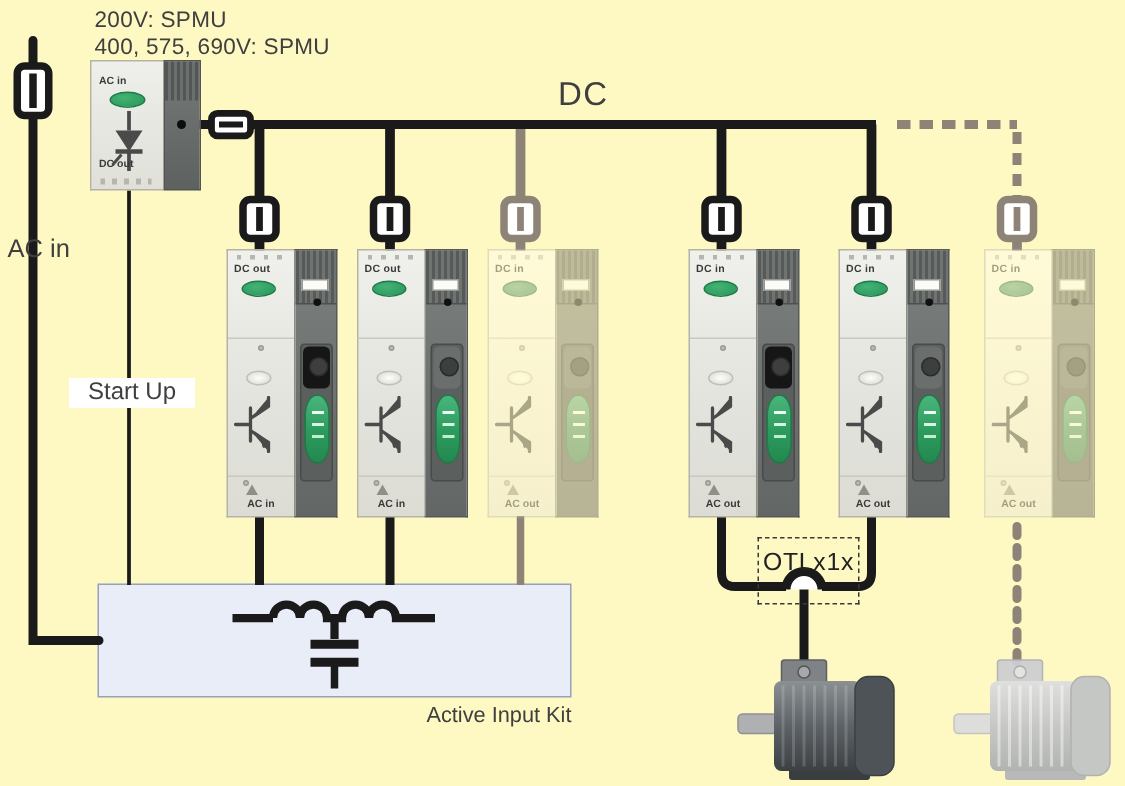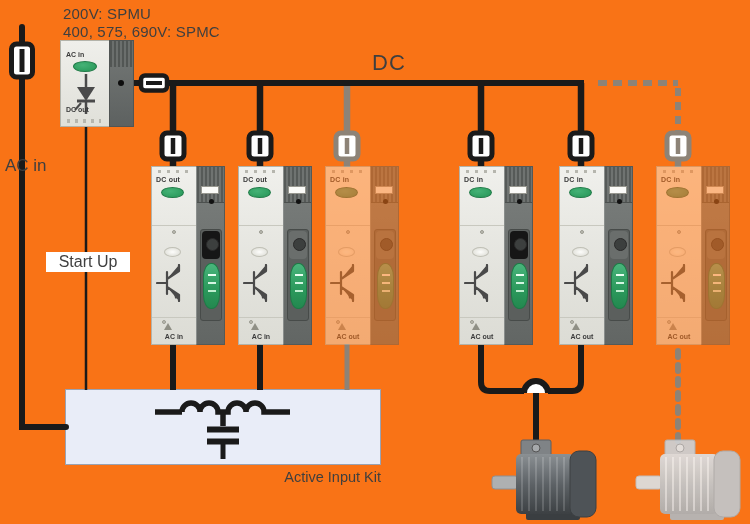--- a/index.html
+++ b/index.html
@@ -2,21 +2,21 @@
 <html style="--wire-black: #1a1a1a; --wire-tan: #8d8377; --brand-green: #2f9e60; --kit-box-fill: #e9edf8; --kit-box-border: #9aa2b2; --text-color: #3f3f3f;"><head>
 <meta charset="utf-8">
 <style>
   :root{
     --wire-black:#1a1a1a; --wire-tan:#8d8377; --brand-green:#2f9e60;
     --kit-box-fill:#e9edf8; --kit-box-border:#9aa2b2; --text-color:#3f3f3f;
     --module-light:#e8e8e2; --module-dark:#6e7270;
   }
   *{margin:0;padding:0;box-sizing:border-box}
   body{background:#fff;font-family:"Liberation Sans",sans-serif;color:var(--text-color)}
-  .stage{position:relative;width:750px;height:524px;background:#f97316;overflow:hidden}
+  .stage{position:relative;width:750px;height:524px;background:#fef9c3;overflow:hidden}
 
   
   .lbl{position:absolute;z-index:3;color:var(--text-color);white-space:nowrap}
   .hdr1{left:63px;top:5px;font-size:15px;letter-spacing:.2px}
   .hdr2{left:63px;top:23px;font-size:15px;letter-spacing:.2px}
   .dc-lbl{left:372px;top:50px;font-size:22px;letter-spacing:1px}
   .acin-lbl{left:5px;top:156px;font-size:17px}
   .startup-lbl{left:46px;top:252px;width:84px;text-align:center;font-size:16px;background:#fff;padding:1px 0}
   .kit-lbl{left:226px;top:469px;width:155px;text-align:right;font-size:14.5px}
 
@@ -198,27 +198,30 @@
           <line x1="51" y1="17" x2="51" y2="71"></line>
         <line x1="58" y1="17" x2="58" y2="71"></line>
           <line x1="65" y1="17" x2="65" y2="71"></line>
         <line x1="72" y1="17" x2="72" y2="71"></line>
       </g>
       <rect x="78" y="11" width="26" height="66" rx="9" fill="#c3c5c6" stroke="#acaeb0"></rect>
     </g>
   </svg>
 
   <div class="lbl hdr1">200V: SPMU</div>
-  <div class="lbl hdr2">400, 575, 690V: SPMC</div>
+  <div class="lbl hdr2">400, 575, 690V: SPMU</div>
 
   <div class="lbl dc-lbl">DC</div>
   <div class="lbl acin-lbl">AC in</div>
   <div class="lbl kit-lbl">Active Input Kit</div>
   <div class="lbl startup-lbl">Start Up</div>
 
+  <div class="otl-box">
+    <span>OTLx1x</span>
+  </div>
 
   <div class="rectifier">
     <div class="r-light">
       <div class="r-toplabel">AC in</div>
       <div class="r-oval"></div>
       <svg class="r-scr" width="28" height="42" viewBox="0 0 28 42">
         <line x1="14" y1="0" x2="14" y2="13" stroke="#4a4a4a" stroke-width="2.5"></line>
         <polygon points="5,13 23,13 14,27" fill="#4a4a4a"></polygon>
         <line x1="5" y1="27" x2="23" y2="27" stroke="#4a4a4a" stroke-width="3"></line>
         <line x1="14" y1="27" x2="14" y2="40" stroke="#4a4a4a" stroke-width="2.5"></line>

